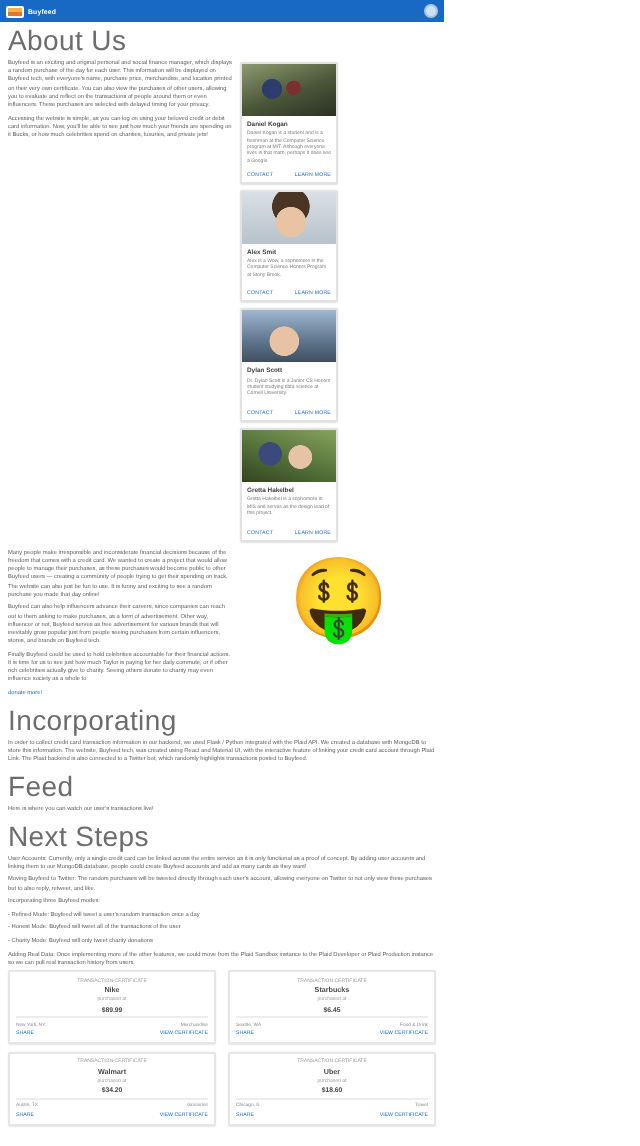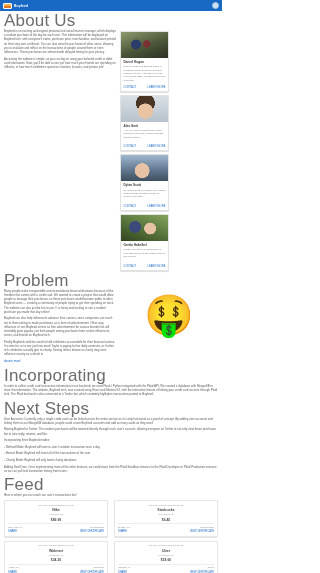--- a/index.html
+++ b/index.html
@@ -25,21 +25,21 @@
   }
   .brand-name { color:#fff; font-size:3.4px; letter-spacing:.1px; font-weight:bold; }
   .avatar-btn {
     width:7px; height:7px; border-radius:50%;
     background:#cfe0f2; border:.5px solid #a9c6e6;
   }
 
   
   .wrap { padding: 3px 4px 0 4px; }
   h1.section {
-    font-size: 17px; font-weight: normal; color: #6d6d6d;
+    font-size: 14px; font-weight: normal; color: #6d6d6d;
     letter-spacing: .2px; line-height: 13px; margin-bottom: 2px;
   }
   .body {
     font-size: 2.9px; line-height: 4.2px; color: #5b5b5b; text-align: left;
   }
   .body p { margin-bottom: 2.4px; }
   .small-note { font-size:2.9px; color:#5b5b5b; margin-bottom:3px; }
   .link { color:#1769c4; text-decoration:none; }
 
   
@@ -166,59 +166,58 @@
             <span>Contact</span>
             <span>Learn More</span>
           </div>
         </div>
 
       </div>
     </div>
   </div>
 
   <div class="wrap">
-    <h1 class="section">Problem</h1>
     <div class="problem-row">
       <div class="problem-text body">
         <p>Many people make irresponsible and inconsiderate financial decisions because of the freedom that comes with a credit card. We wanted to create a project that would allow people to manage their purchases, as these purchases would become public to other Buyfeed users — creating a community of people trying to get their spending on track. The website can also just be fun to use. It is funny and exciting to see a random purchase you made that day online!</p>
         <p>Buyfeed can also help influencers advance their careers, since companies can reach out to them asking to make purchases, as a form of advertisement. Other way, influencer or not, Buyfeed serves as free advertisement for various brands that will inevitably grow popular just from people seeing purchases from certain influencers, stores, and brands on Buyfeed tech.</p>
         <p>Finally Buyfeed could be used to hold celebrities accountable for their financial actions. It is time for us to see just how much Taylor is paying for her daily commute, or if other rich celebrities actually give to charity. Seeing others donate to charity may even influence society as a whole to</p>
         <p class="link">donate more!</p>
       </div>
       <div class="emoji-wrap">
         <div class="emoji">🤑</div>
       </div>
     </div>
   </div>
 
   <div class="wrap">
     <h1 class="section">Incorporating</h1>
     <div class="body">
       <p>In order to collect credit card transaction information in our backend, we used Flask / Python integrated with the Plaid API. We created a database with MongoDB to store this information. The website, Buyfeed tech, was created using React and Material UI, with the interactive feature of linking your credit card account through Plaid Link. The Plaid backend is also connected to a Twitter bot, which randomly highlights transactions posted to Buyfeed.</p>
     </div>
+  </div>
+
+  <div class="wrap">
+    <h1 class="section">Feed</h1>
+    <div class="small-note">Here is where you can watch our user's transactions live!</div>
   </div>
 
   <div class="wrap">
     <h1 class="section">Next Steps</h1>
     <div class="body">
       <p>User Accounts: Currently, only a single credit card can be linked across the entire service as it is only functional as a proof of concept. By adding user accounts and linking them to our MongoDB database, people could create Buyfeed accounts and add as many cards as they want!</p>
       <p>Moving Buyfeed to Twitter: The random purchases will be tweeted directly through each user's account, allowing everyone on Twitter to not only view these purchases but to also reply, retweet, and like.</p>
       <p>Incorporating three Buyfeed modes:</p>
       <p>- Refined Mode: Buyfeed will tweet a user's random transaction once a day</p>
       <p>- Honest Mode: Buyfeed will tweet all of the transactions of the user</p>
       <p>- Charity Mode: Buyfeed will only tweet charity donations</p>
       <p>Adding Real Data: Once implementing more of the other features, we could move from the Plaid Sandbox instance to the Plaid Developer or Plaid Production instance so we can pull real transaction history from users.</p>
     </div>
   </div>
 
-  <div class="wrap">
-    <h1 class="section">Feed</h1>
-    <div class="small-note">Here is where you can watch our user's transactions live!</div>
-  </div>
-
   <div class="feed-grid">
 
     <div class="fcard">
       <div class="f-head">TRANSACTION CERTIFICATE</div>
       <div class="f-title">Nike</div>
       <div class="f-sub">purchased at</div>
       <div class="f-amount">$89.99</div>
       <div class="f-rule"></div>
       <div class="f-meta">
         <span>New York, NY</span>

